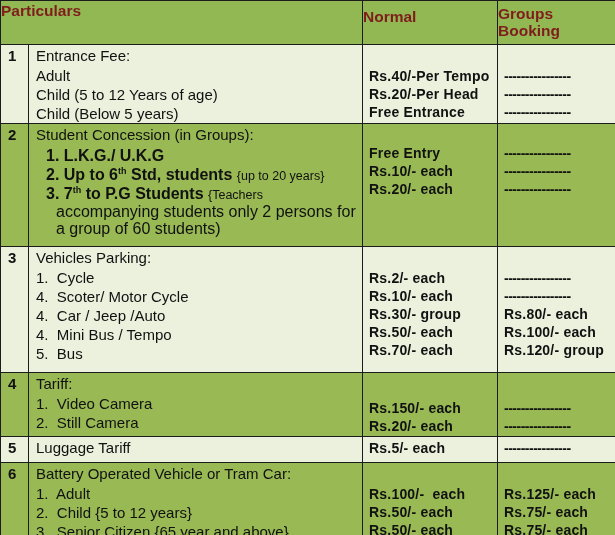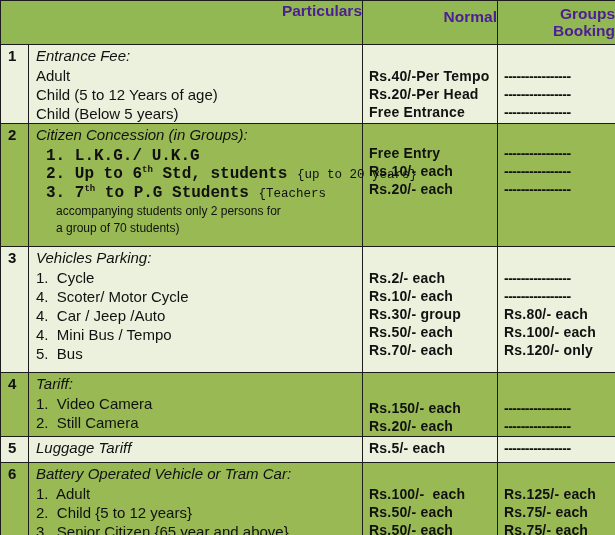--- a/index.html
+++ b/index.html
@@ -19,48 +19,48 @@
       vertical-align: top;
       padding: 0;
     }
     col.c-num { width: 28px; }
     col.c-part { width: 334px; }
     col.c-norm { width: 135px; }
     col.c-online { width: 118px; }
 
     thead th {
       background: #92b853;
-      color: #4c1d95;
+      color: #7f1d1d;
       font-weight: bold;
       font-size: 15.5px;
-      text-align: right;
+      text-align: left;
       height: 36px;
       line-height: 17px;
       border-color: #7a9a44;
     }
     thead th.th-part { padding-top: 1px; }
     thead th.th-norm { padding-top: 7px; }
     thead th.th-online { padding-top: 4px; }
 
     tr.light td { background: #ebf1dd; }
     tr.green td { background: #98b954; }
 
     td.num {
       font-size: 15px; font-weight: bold;
       padding: 2px 0 0 7px !important;
     }
     td.part { padding: 1px 0 0 7px !important; font-size: 15px; }
     td.norm, td.online { font-size: 14px; font-weight: bold; padding-left: 6px !important; letter-spacing: 0.2px; }
 
     .line { height: 19px; line-height: 19px; white-space: nowrap; }
-    .heading { height: 20px; line-height: 20px; font-style: italic; }
+    .heading { height: 20px; line-height: 20px; }
     .indent { padding-left: 3px; }
-    .b { font-weight: bold; font-size: 16px; font-family: Liberation Mono, monospace; }
+    .b { font-weight: bold; font-size: 16px; }
     .small { font-size: 12.5px; font-weight: normal; }
-    .note { font-size: 12px; line-height: 17px; padding-left: 20px; white-space: nowrap; }
+    .note { font-size: 16px; line-height: 17px; padding-left: 20px; white-space: nowrap; }
     sup { font-size: 9px; line-height: 0; }
     .dash { letter-spacing: -0.5px; font-weight: bold; }
 
     .r1 td { height: 76px; }
     .r2 td { height: 120px; }
     .r3 td { height: 123px; }
     .r4 td { height: 61px; }
     .r5 td { height: 23px; }
     .r6 td { height: 84px; }
 
@@ -111,32 +111,32 @@
         <div class="spacer-a"></div>
         <div class="line dash" style="height:18px;line-height:18px">----------------</div>
         <div class="line dash" style="height:18px;line-height:18px">----------------</div>
         <div class="line dash" style="height:18px;line-height:18px">----------------</div>
       </td>
     </tr>
 
     <tr class="green r2">
       <td class="num">2</td>
       <td class="part">
-        <div class="line heading">Citizen Concession (in Groups):</div>
+        <div class="line heading">Student Concession (in Groups):</div>
         <div class="line indent b" style="padding-left:10px;height:20px;line-height:22px">
           <span>1. </span><span>L.K.G./ U.K.G</span>
         </div>
         <div class="line indent b" style="padding-left:10px;height:19px">
           <span>2. </span><span>Up to 6</span><sup>th</sup><span> Std, students </span><span class="small">{up to 20 years}</span>
         </div>
         <div class="line indent b" style="padding-left:10px;height:19px">
           <span>3. </span><span>7</span><sup>th</sup><span> to P.G Students </span><span class="small">{Teachers</span>
         </div>
         <div class="note">accompanying  students  only 2 persons for</div>
-        <div class="note">a group  of 70 students)</div>
+        <div class="note">a group  of 60 students)</div>
       </td>
       <td class="norm">
         <div class="spacer-c"></div>
         <div class="line" style="height:18px;line-height:18px">Free Entry</div>
         <div class="line" style="height:18px;line-height:18px">Rs.10/- each</div>
         <div class="line" style="height:18px;line-height:18px">Rs.20/- each</div>
       </td>
       <td class="online">
         <div class="spacer-c"></div>
         <div class="line dash" style="height:18px;line-height:18px">----------------</div>
@@ -162,21 +162,21 @@
         <div class="line" style="height:18px;line-height:18px">Rs.30/- group</div>
         <div class="line" style="height:18px;line-height:18px">Rs.50/- each</div>
         <div class="line" style="height:18px;line-height:18px">Rs.70/- each</div>
       </td>
       <td class="online">
         <div class="spacer-f"></div>
         <div class="line dash" style="height:18px;line-height:18px">----------------</div>
         <div class="line dash" style="height:18px;line-height:18px">----------------</div>
         <div class="line" style="height:18px;line-height:18px">Rs.80/- each</div>
         <div class="line" style="height:18px;line-height:18px">Rs.100/- each</div>
-        <div class="line" style="height:18px;line-height:18px">Rs.120/- only</div>
+        <div class="line" style="height:18px;line-height:18px">Rs.120/- group</div>
       </td>
     </tr>
 
     <tr class="green r4">
       <td class="num">4</td>
       <td class="part">
         <div class="line heading">Tariff:</div>
         <div class="line" style="white-space:pre">1.  Video Camera</div>
         <div class="line" style="white-space:pre">2.  Still Camera</div>
       </td>

